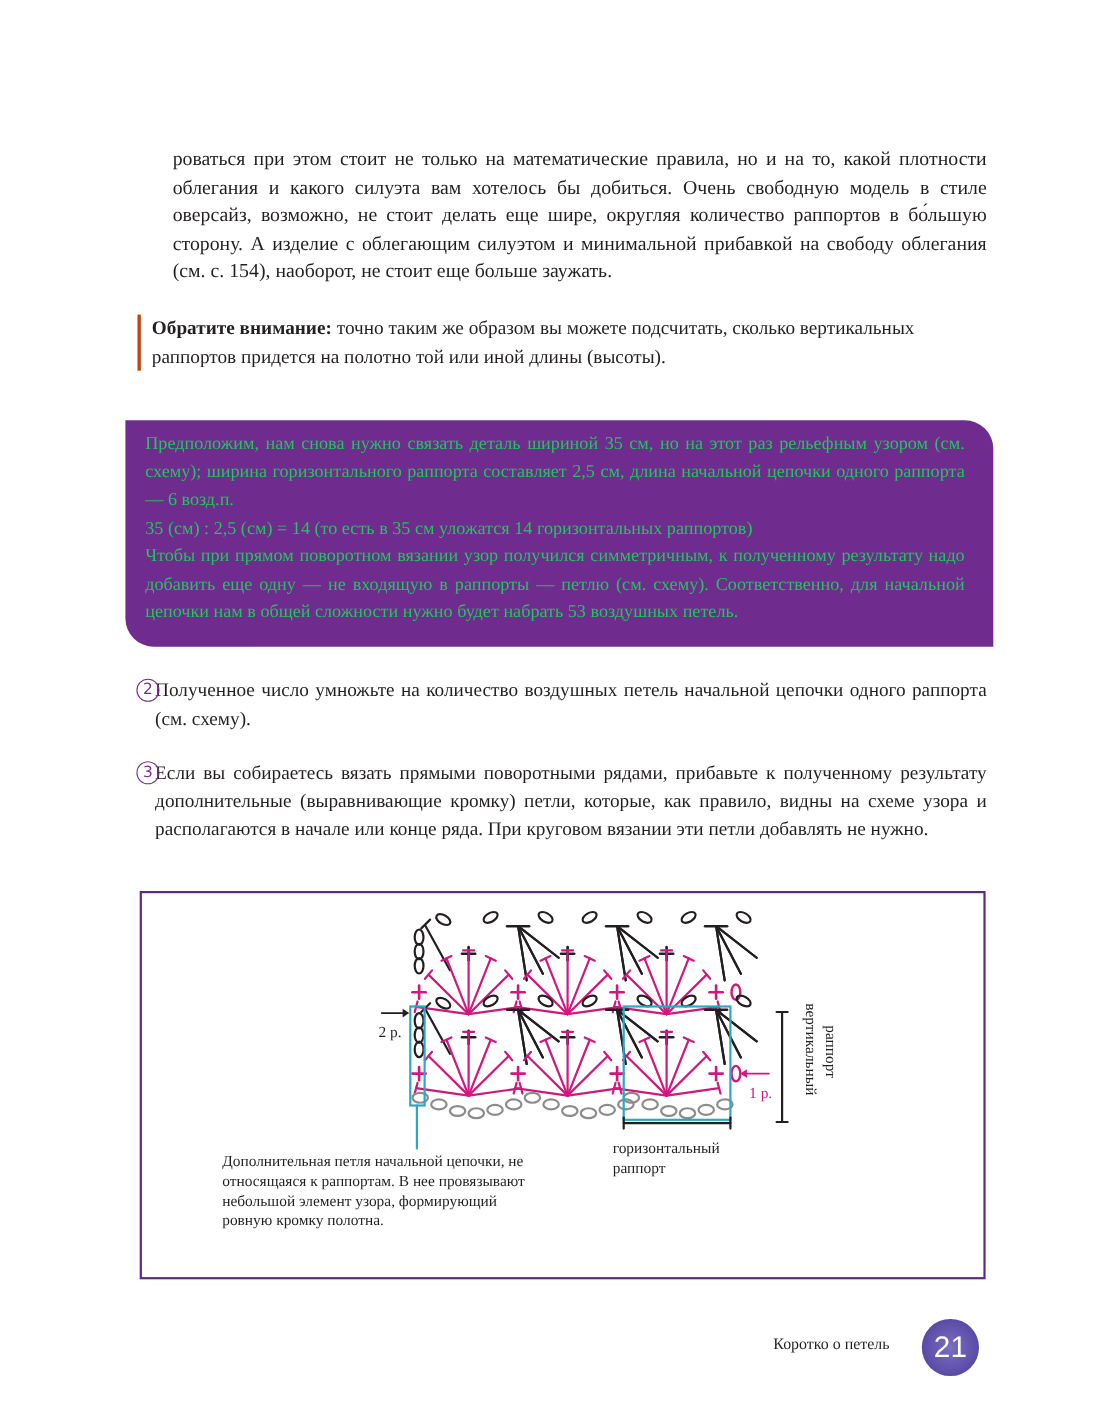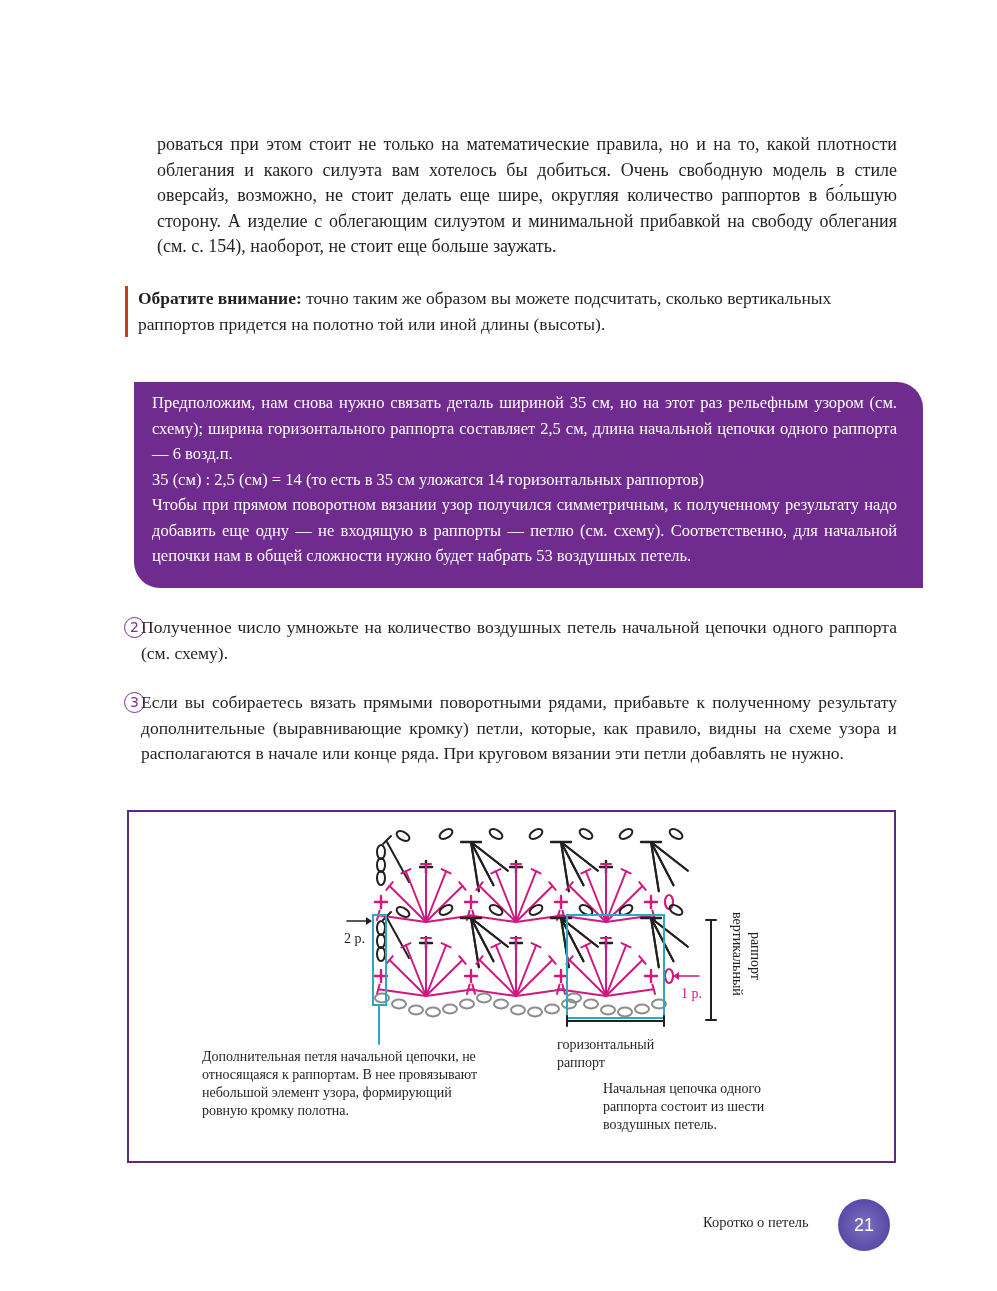--- a/index.html
+++ b/index.html
@@ -4,42 +4,42 @@
 <style>
   html, body { margin: 0; padding: 0; background: #ffffff; }
   body { width: 997px; height: 1291px; position: relative; overflow: hidden;
          font-family: "Liberation Serif", "DejaVu Serif", serif; color: #231f20; }
   .para { position: absolute; left: 157px; width: 740px; font-size: 18px; line-height: 25.5px;
           text-align: justify; text-align-last: left; }
   #intro { top: 132px; }
   #note { position: absolute; left: 125px; top: 286px; width: 772px; border-left: 3px solid #c2410c;
           padding-left: 10px; font-size: 17.5px; line-height: 25.5px; }
   #note b { font-weight: bold; }
-  #example { position: absolute; left: 134px; top: 382px; width: 745px; height: 190px;
-             background: #6f2b8e; color: #ffffff; border-radius: 0 26px 0 26px;
+  #example { position: absolute; left: 114px; top: 382px; width: 745px; height: 190px;
+             background: #6f2b8e; color: #22c55e; border-radius: 0 26px 0 26px;
              padding: 8px 26px 8px 18px; font-size: 16.5px; line-height: 25.5px; }
   #example .line { display: block; text-align: justify; text-align-last: left; }
   .step { position: absolute; left: 124px; width: 773px; font-size: 17.5px; line-height: 25.5px; }
   .step .num { position: absolute; left: 0; top: 2px; width: 19px; height: 19px; border: 1.3px solid #7b2e8e;
                border-radius: 50%; color: #7b2e8e; font-size: 14px; line-height: 19px; text-align: center;
                font-family: "DejaVu Sans", sans-serif; }
   .step .txt { margin-left: 17px; text-align: justify; text-align-last: left; }
   #step2 { top: 615px; }
   #step3 { top: 690px; }
   #figure { position: absolute; left: 127px; top: 810px; width: 769px; height: 353px;
             border: 2.5px solid #5c2a7e; box-sizing: border-box; }
   #figure svg { position: absolute; left: 0; top: 0; }
   .cap { position: absolute; font-size: 14px; line-height: 18px; color: #231f20; }
   #cap-left { left: 73px; top: 236px; width: 290px; }
   #cap-right { left: 474px; top: 268px; width: 200px; }
   #cap-h { left: 428px; top: 224px; width: 110px; text-align: left; }
   #footer-text { position: absolute; left: 703px; top: 1214px; font-size: 14.5px; }
   #page-num { position: absolute; left: 838px; top: 1199px; width: 52px; height: 52px; border-radius: 50%;
               background: radial-gradient(circle, #7a6fc2 0%, #5a4aa6 70%, #4a3b95 100%);
-              color: #fff; font-size: 18px; line-height: 52px; text-align: center;
+              color: #fff; font-size: 27px; line-height: 52px; text-align: center;
               font-family: "Liberation Sans", sans-serif; }
 </style>
 </head>
 <body>
 
 <div id="intro" class="para">роваться при этом стоит не только на математические правила, но и на то, какой плотности облегания и какого силуэта вам хотелось бы добиться. Очень свободную модель в стиле оверсайз, возможно, не стоит делать еще шире, округляя количество раппортов в бо́льшую сторону. А изделие с облегающим силуэтом и минимальной прибавкой на свободу облегания (см. с. 154), наоборот, не стоит еще больше заужать.</div>
 
 <div id="note"><b>Обратите внимание:</b><span> точно таким же образом вы можете подсчитать, сколько вертикальных раппортов придется на полотно той или иной длины (высоты).</span></div>
 
 <div id="example">
@@ -271,17 +271,16 @@
       <text x="622" y="120" fill="#231f20" font-size="14" font-family="Liberation Serif, serif" transform="rotate(90 622 120)">раппорт</text>
       <line x1="218" y1="109" x2="237" y2="109" stroke="#231f20" stroke-width="1.6" stroke-linecap="round"></line>
       <polygon points="237,105 243,109 237,113" fill="#231f20"></polygon>
       <text x="215" y="131" fill="#231f20" font-size="14" font-family="Liberation Serif, serif">2 р.</text>
       <line x1="550" y1="164" x2="570" y2="164" stroke="#d0187f" stroke-width="1.6" stroke-linecap="round"></line>
       <polygon points="550,160 544,164 550,168" fill="#d0187f"></polygon>
       <text x="552" y="186" fill="#d0187f" font-size="14" font-family="Liberation Serif, serif">1 р.</text>
     </svg>
   <div id="cap-h" class="cap">горизонтальный раппорт</div>
   <div id="cap-left" class="cap">Дополнительная петля начальной цепочки, не относящаяся к раппортам. В нее провязывают небольшой элемент узора, формирующий ровную кромку полотна.</div>
-  <div id="cap-right" class="cap">Начальная цепочка одного раппорта состоит из шести воздушных петель.</div>
 </div>
 
 <div id="footer-text">Коротко о петель</div>
 <div id="page-num">21</div>
 
 </body></html>

